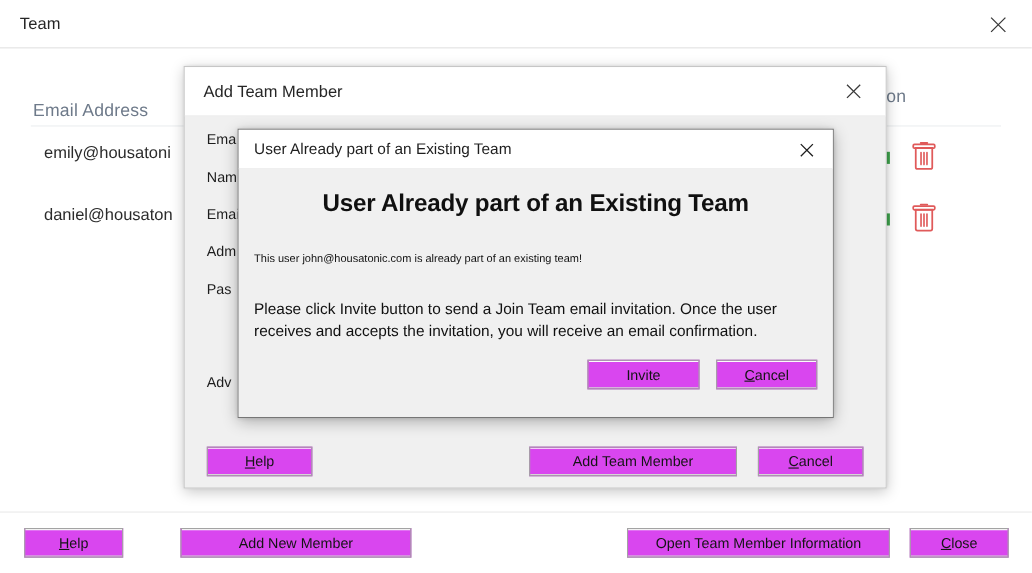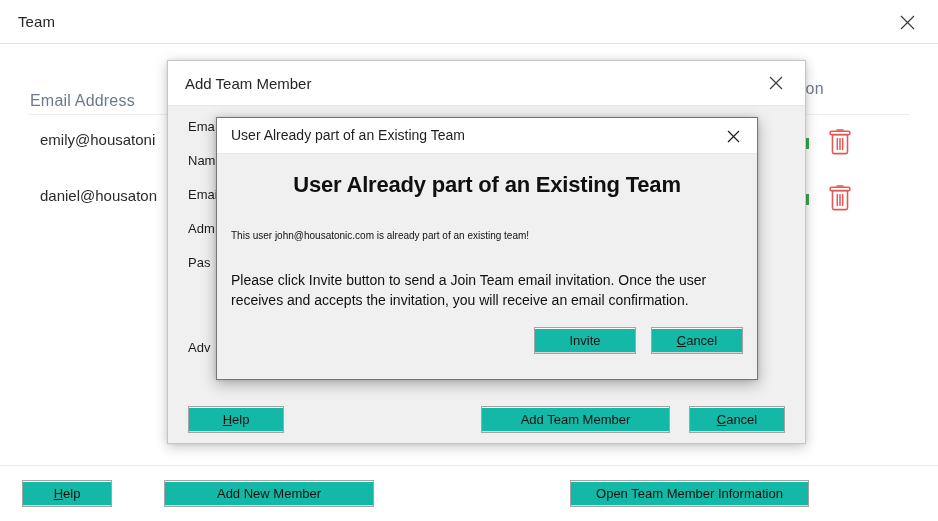--- a/index.html
+++ b/index.html
@@ -111,21 +111,21 @@
     width: 938px; height: 56px;
     background: #ffffff;
     border-top: 1px solid #eaeaea;
     box-sizing: border-box;
   }
 
   
   .win-btn {
     position: absolute;
     box-sizing: border-box;
-    background: #14b8a6;
+    background: #d946ef;
     border: 1px solid #a3a3a3;
     color: #141414;
     font-family: "Liberation Sans", sans-serif;
     font-size: 13px;
     display: flex;
     align-items: center;
     justify-content: center;
     cursor: default;
     white-space: nowrap;
     box-shadow: inset 0 1px 0 #fbfbfb, inset 0 -1px 0 #d6d6d6;
@@ -317,20 +317,23 @@
   </div>
 
   <div class="win-btn" id="btn-add-new-member">
     <span>Add New Member</span>
   </div>
 
   <div class="win-btn" id="btn-open-team-info">
     <span>Open Team Member Information</span>
   </div>
 
+  <div class="win-btn" id="btn-main-close">
+    <span><span class="accel">C</span><span>lose</span></span>
+  </div>
 
   <div id="add-member-dialog">
 
     <div id="add-member-titlebar">
       <div id="add-member-title-text">Add Team Member</div>
       <div id="add-member-close-btn">
         <svg class="x-glyph" width="16" height="16" viewBox="0 0 16 16">
           <path d="M2 2 L14 14 M14 2 L2 14" stroke="#3b3b3b" stroke-width="1.2" fill="none"></path>
         </svg>
       </div>

